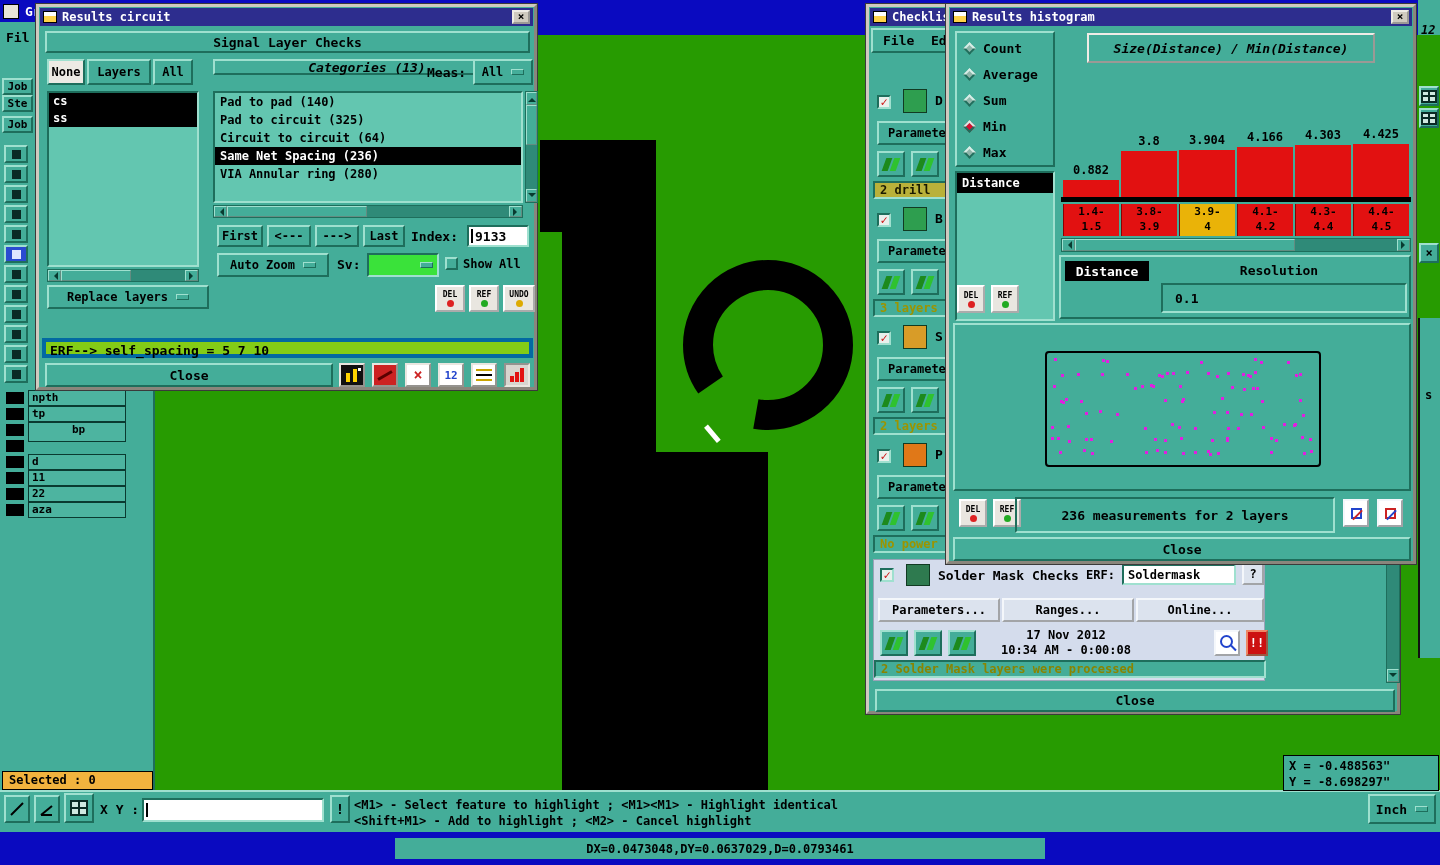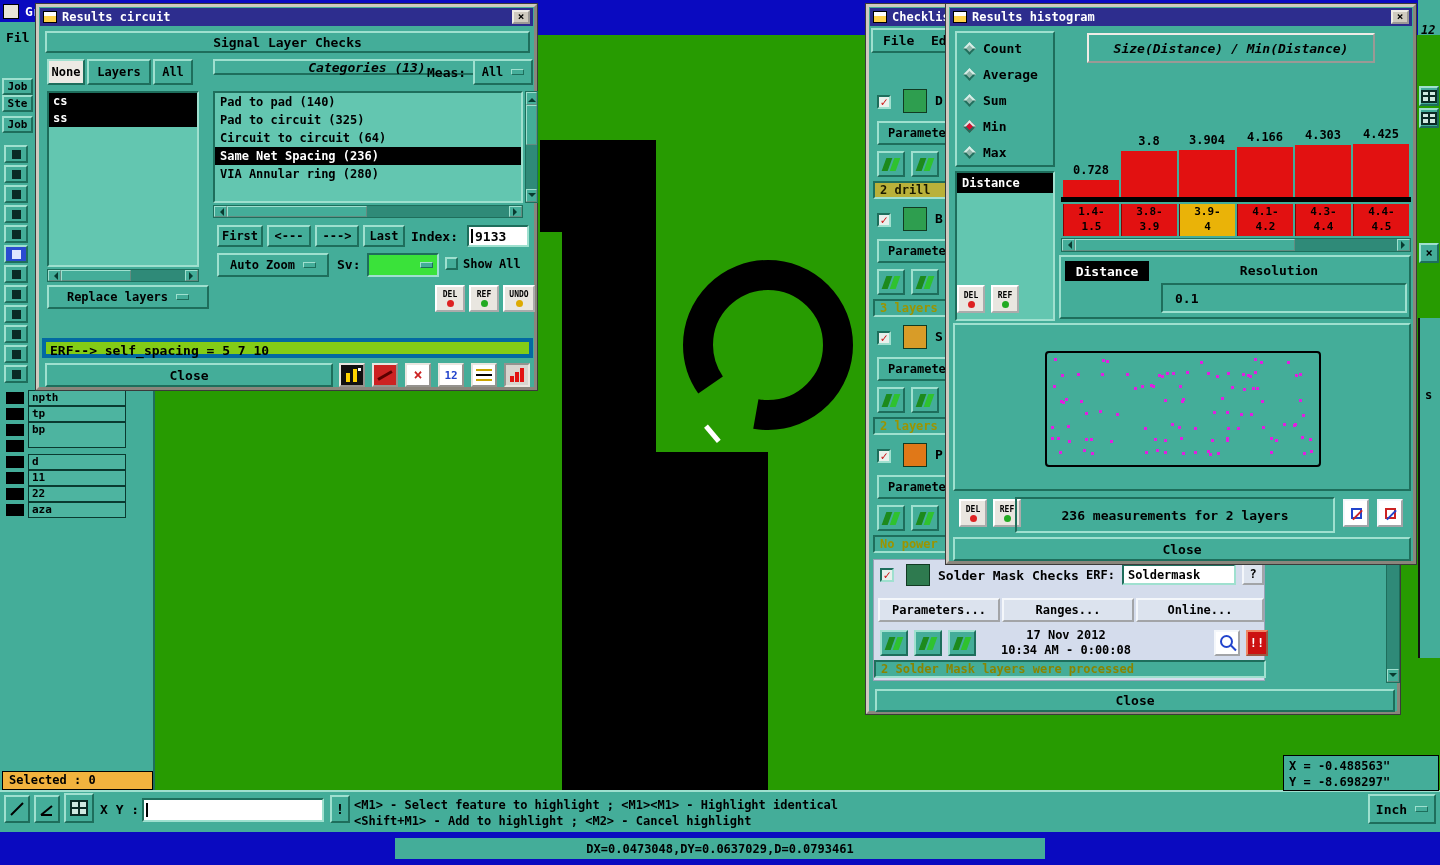--- a/index.html
+++ b/index.html
@@ -128,21 +128,21 @@
       <div style="position: absolute; left: 0px; top: 0px; width: 122px; height: 16px;">
         <div style="position: absolute; left: 2px; top: 2px; width: 18px; height: 12px; background: rgb(0, 0, 0);"></div>
         <div style="position: absolute; left: 24px; top: 0px; width: 98px; height: 16px; border: 1px solid rgb(10, 58, 48); background: rgb(77, 180, 160); font-size: 11px; line-height: 14px; padding-left: 3px;">npth</div>
       </div>
       <div style="position: absolute; left: 0px; top: 16px; width: 122px; height: 16px;">
         <div style="position: absolute; left: 2px; top: 2px; width: 18px; height: 12px; background: rgb(0, 0, 0);"></div>
         <div style="position: absolute; left: 24px; top: 0px; width: 98px; height: 16px; border: 1px solid rgb(10, 58, 48); background: rgb(77, 180, 160); font-size: 11px; line-height: 14px; padding-left: 3px;">tp</div>
       </div>
       <div style="position: absolute; left: 0px; top: 32px; width: 122px; height: 16px;">
         <div style="position: absolute; left: 2px; top: 2px; width: 18px; height: 12px; background: rgb(0, 0, 0);"></div>
-        <div style="position: absolute; left: 24px; top: 0px; width: 98px; height: 26px; border: 1px solid rgb(10, 58, 48); background: rgb(77, 180, 160); font-size: 11px; line-height: 14px; padding-left: 3px;">bp</div>
+        <div style="position: absolute; left: 24px; top: 0px; width: 98px; height: 20px; border: 1px solid rgb(10, 58, 48); background: rgb(77, 180, 160); font-size: 11px; line-height: 14px; padding-left: 3px; text-align: center;">bp</div>
       </div>
       <div style="position: absolute; left: 0px; top: 48px; width: 122px; height: 16px;">
         <div style="position: absolute; left: 2px; top: 2px; width: 18px; height: 12px; background: rgb(0, 0, 0);"></div>
         <div style="position: absolute; left: 24px; top: 0px; width: 98px; height: 16px; border: 1px solid rgb(10, 58, 48); background: rgb(77, 180, 160); font-size: 11px; line-height: 14px; padding-left: 3px; margin-top: 37px;">map</div>
       </div>
       <div style="position: absolute; left: 0px; top: 64px; width: 122px; height: 16px;">
         <div style="position: absolute; left: 2px; top: 2px; width: 18px; height: 12px; background: rgb(0, 0, 0);"></div>
         <div style="position: absolute; left: 24px; top: 0px; width: 98px; height: 16px; border: 1px solid rgb(10, 58, 48); background: rgb(77, 180, 160); font-size: 11px; line-height: 14px; padding-left: 3px;">d</div>
       </div>
       <div style="position: absolute; left: 0px; top: 80px; width: 122px; height: 16px;">
@@ -322,21 +322,21 @@
             <div>Max</div>
           </div>
         </div>
     </div>
     <div class="list" style="left:6px;top:164px;width:100px;height:150px">
       <div class="row sel" style="height:20px;line-height:20px">Distance</div>
     </div>
     <div class="hdr" style="left:138px;top:26px;width:288px;height:30px;border:2px outset #efece6;font-style:italic">Size(Distance) / Min(Distance)</div>
     <div id="bars" class="abs" style="left:112px;top:60px;width:350px;height:130px">
         <div class="bar" style="left: 2px; width: 56px; height: 17px; background: rgb(226, 17, 17);"></div>
-        <div class="bar-label" style="left: -6px; width: 72px; bottom: 20px;">0.728</div>
+        <div class="bar-label" style="left: -6px; width: 72px; bottom: 20px;">0.882</div>
         <div class="bar" style="left: 60px; width: 56px; height: 46px; background: rgb(226, 17, 17);"></div>
         <div class="bar-label" style="left: 52px; width: 72px; bottom: 49px;">3.8</div>
         <div class="bar" style="left: 118px; width: 56px; height: 47px; background: rgb(226, 17, 17);"></div>
         <div class="bar-label" style="left: 110px; width: 72px; bottom: 50px;">3.904</div>
         <div class="bar" style="left: 176px; width: 56px; height: 50px; background: rgb(226, 17, 17);"></div>
         <div class="bar-label" style="left: 168px; width: 72px; bottom: 53px;">4.166</div>
         <div class="bar" style="left: 234px; width: 56px; height: 52px; background: rgb(226, 17, 17);"></div>
         <div class="bar-label" style="left: 226px; width: 72px; bottom: 55px;">4.303</div>
         <div class="bar" style="left: 292px; width: 56px; height: 53px; background: rgb(226, 17, 17);"></div>
         <div class="bar-label" style="left: 284px; width: 72px; bottom: 56px;">4.425</div>

